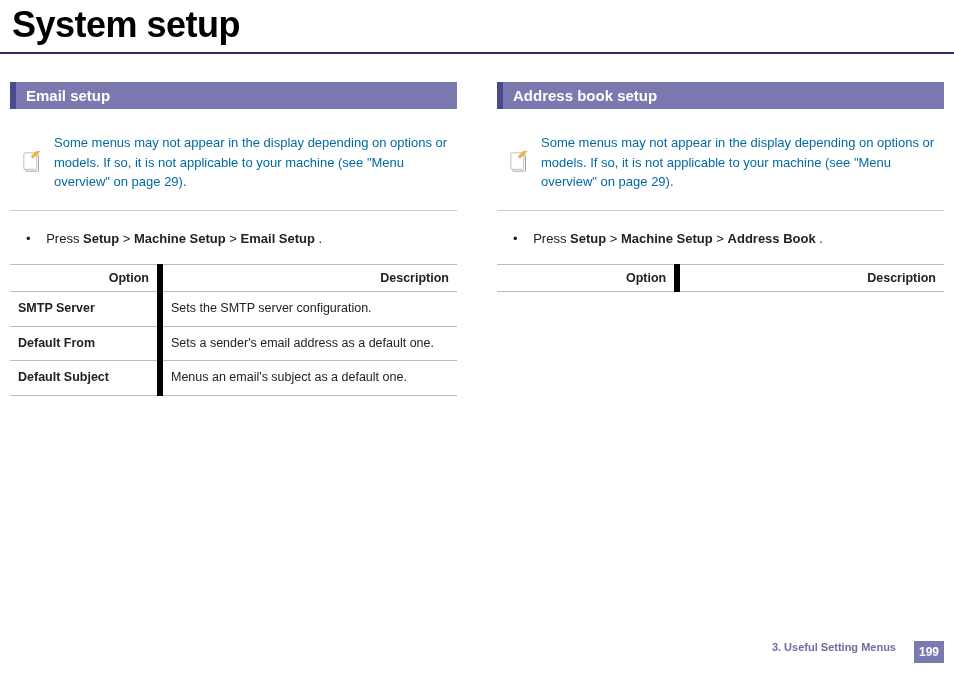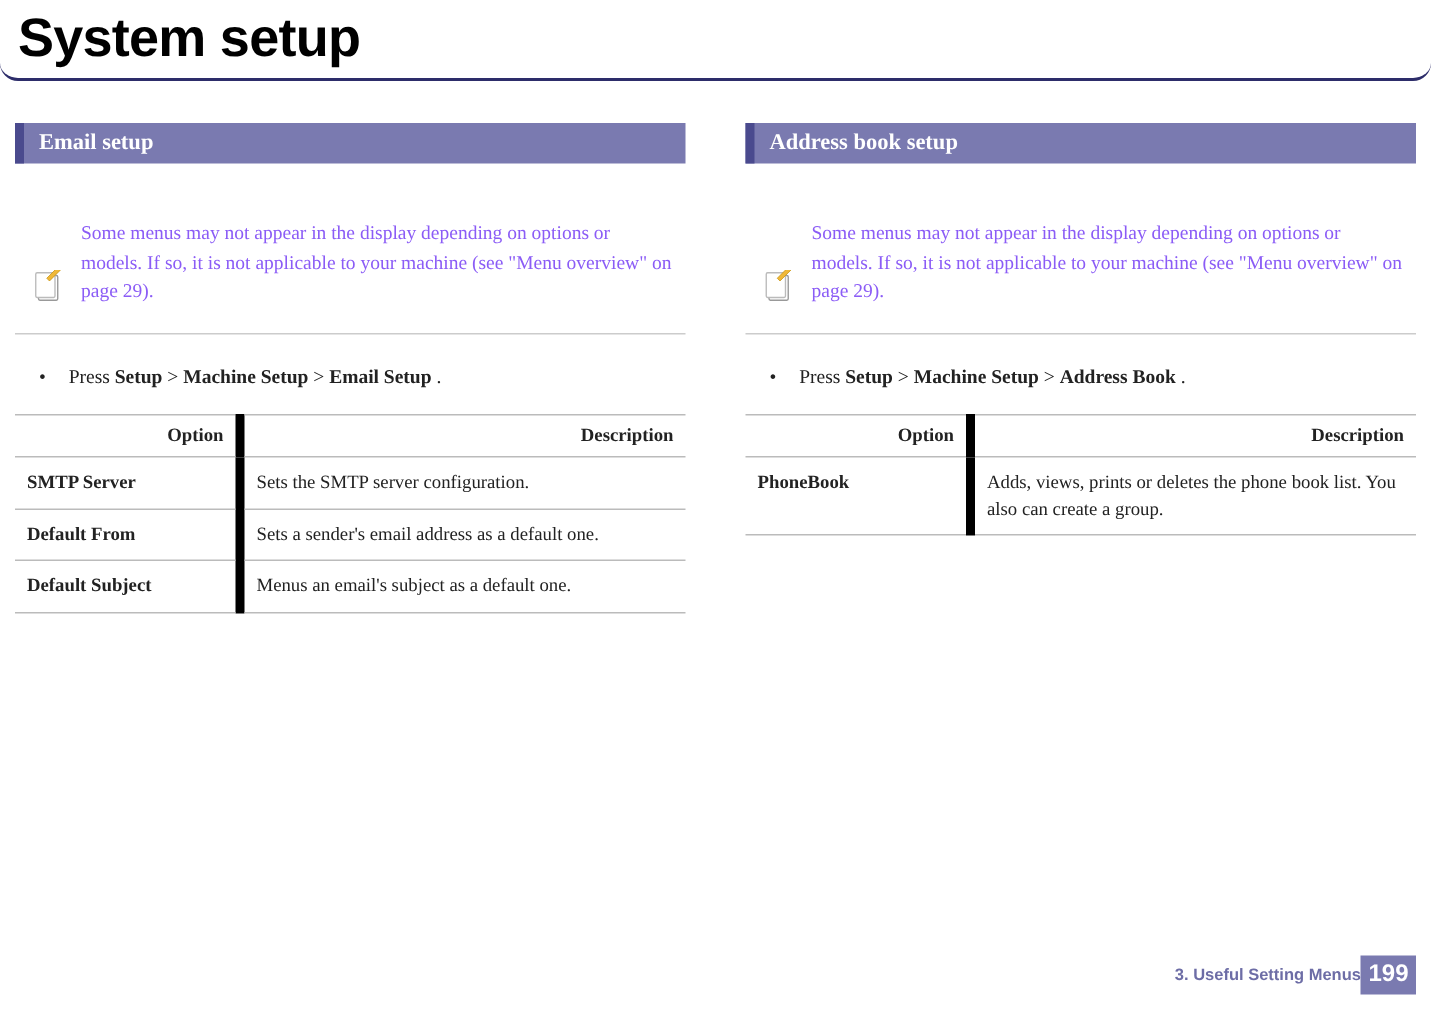--- a/index.html
+++ b/index.html
@@ -11,48 +11,45 @@
       position: relative;
       color: #222;
     }
     .page-title {
       font-size: 36px;
       font-weight: 700;
       color: #000;
       padding: 4px 12px 6px 12px;
       border-bottom: 2px solid #2d2d6a;
       letter-spacing: -0.5px;
-      border-radius: 12px;
     }
     .columns {
       display: flex;
       gap: 40px;
       padding: 28px 10px 0 10px;
-      font-family: Liberation Serif, serif;
     }
     .col { flex: 1; min-width: 0; }
     .section-header {
       background: #7a7ab0;
       color: #fff;
       font-weight: 700;
       font-size: 15px;
       padding: 5px 10px 5px 10px;
       border-left: 6px solid #4a4a8e;
     }
     .note-box {
       display: flex;
-      align-items: flex-end;
+      align-items: center;
       gap: 10px;
       padding: 24px 8px 18px 12px;
       font-size: 13px;
       line-height: 1.5;
-      color: #8b5cf6;
+      color: #0369a1;
       border-bottom: 1px solid #ccc;
       margin-bottom: 18px;
-      margin-top: 12px;
     }
     .note-icon {
       width: 22px; height: 24px;
       flex-shrink: 0;
       margin-top: 2px;
     }
     .instruction {
       font-size: 13px;
       padding: 0 8px 16px 16px;
       line-height: 1.5;
@@ -78,30 +75,29 @@
       line-height: 1.4;
     }
     table.opt th + th,
     table.opt td + td { border-left: 6px solid #000000; }
     table.opt td:first-child { font-weight: 700; width: 150px;}
     .footer {
       position: absolute;
       bottom: 12px;
       right: 10px;
       display: flex;
-      align-items: center;
-      gap: 0;
+      gap: 18px;
       font-size: 11px;
     }
     .footer .chapter { color: #6d6da6; font-weight: 700; }
     .footer .pagenum {
       background: #7a7ab0;
       color: #fff;
       font-weight: 700;
-      font-size: 16px;
+      font-size: 12px;
       padding: 4px 5px;
       min-width: 24px;
       text-align: center;
     }
   </style>
 </head>
 <body>
 
 <h1 class="page-title">System setup</h1>
 
@@ -170,24 +166,20 @@
     </div>
 
     <table class="opt">
       <thead>
         <tr>
           <th>Option</th>
           <th>Description</th>
         </tr>
       </thead>
       <tbody>
-        <tr>
-            <td>PhoneBook</td>
-            <td>Adds, views, prints or deletes the phone book list. You also can create a group.</td>
-          </tr>
       </tbody>
     </table>
   </div>
 
 </div>
 
 <div class="footer">
   <span class="chapter">3.  Useful Setting Menus</span>
   <span class="pagenum">199</span>
 </div>

